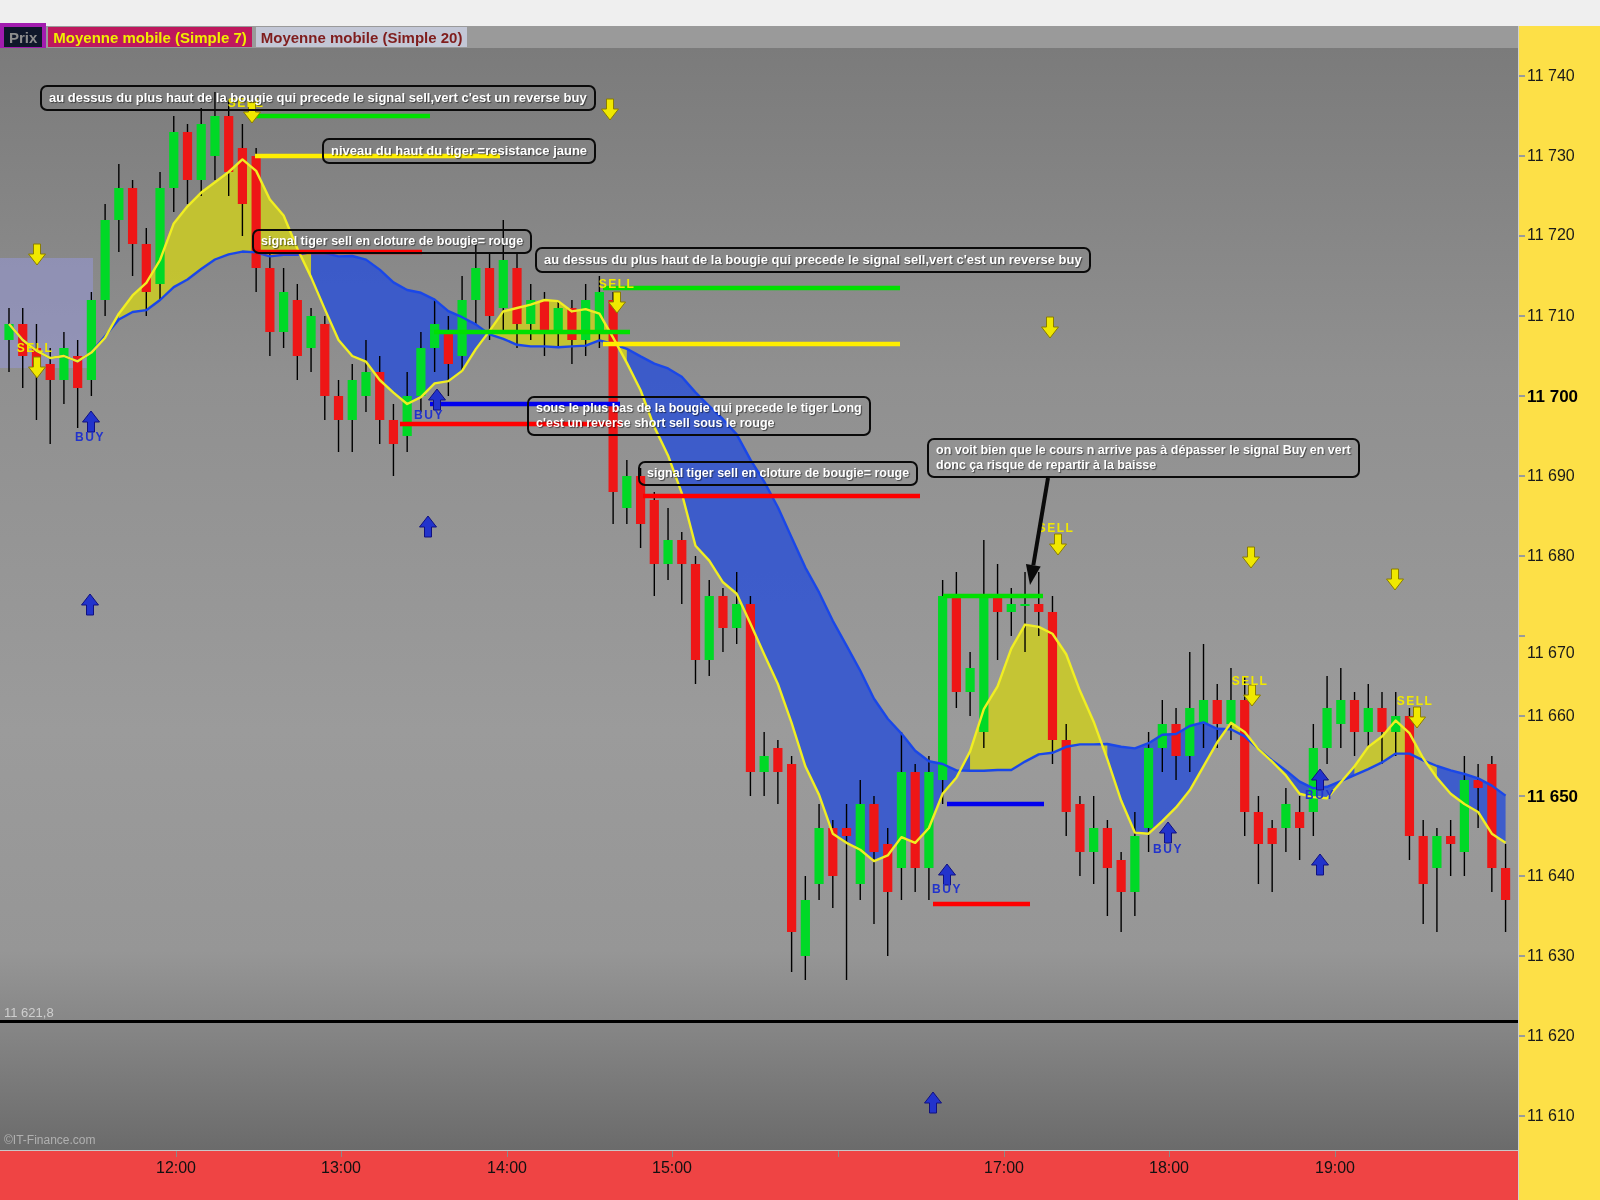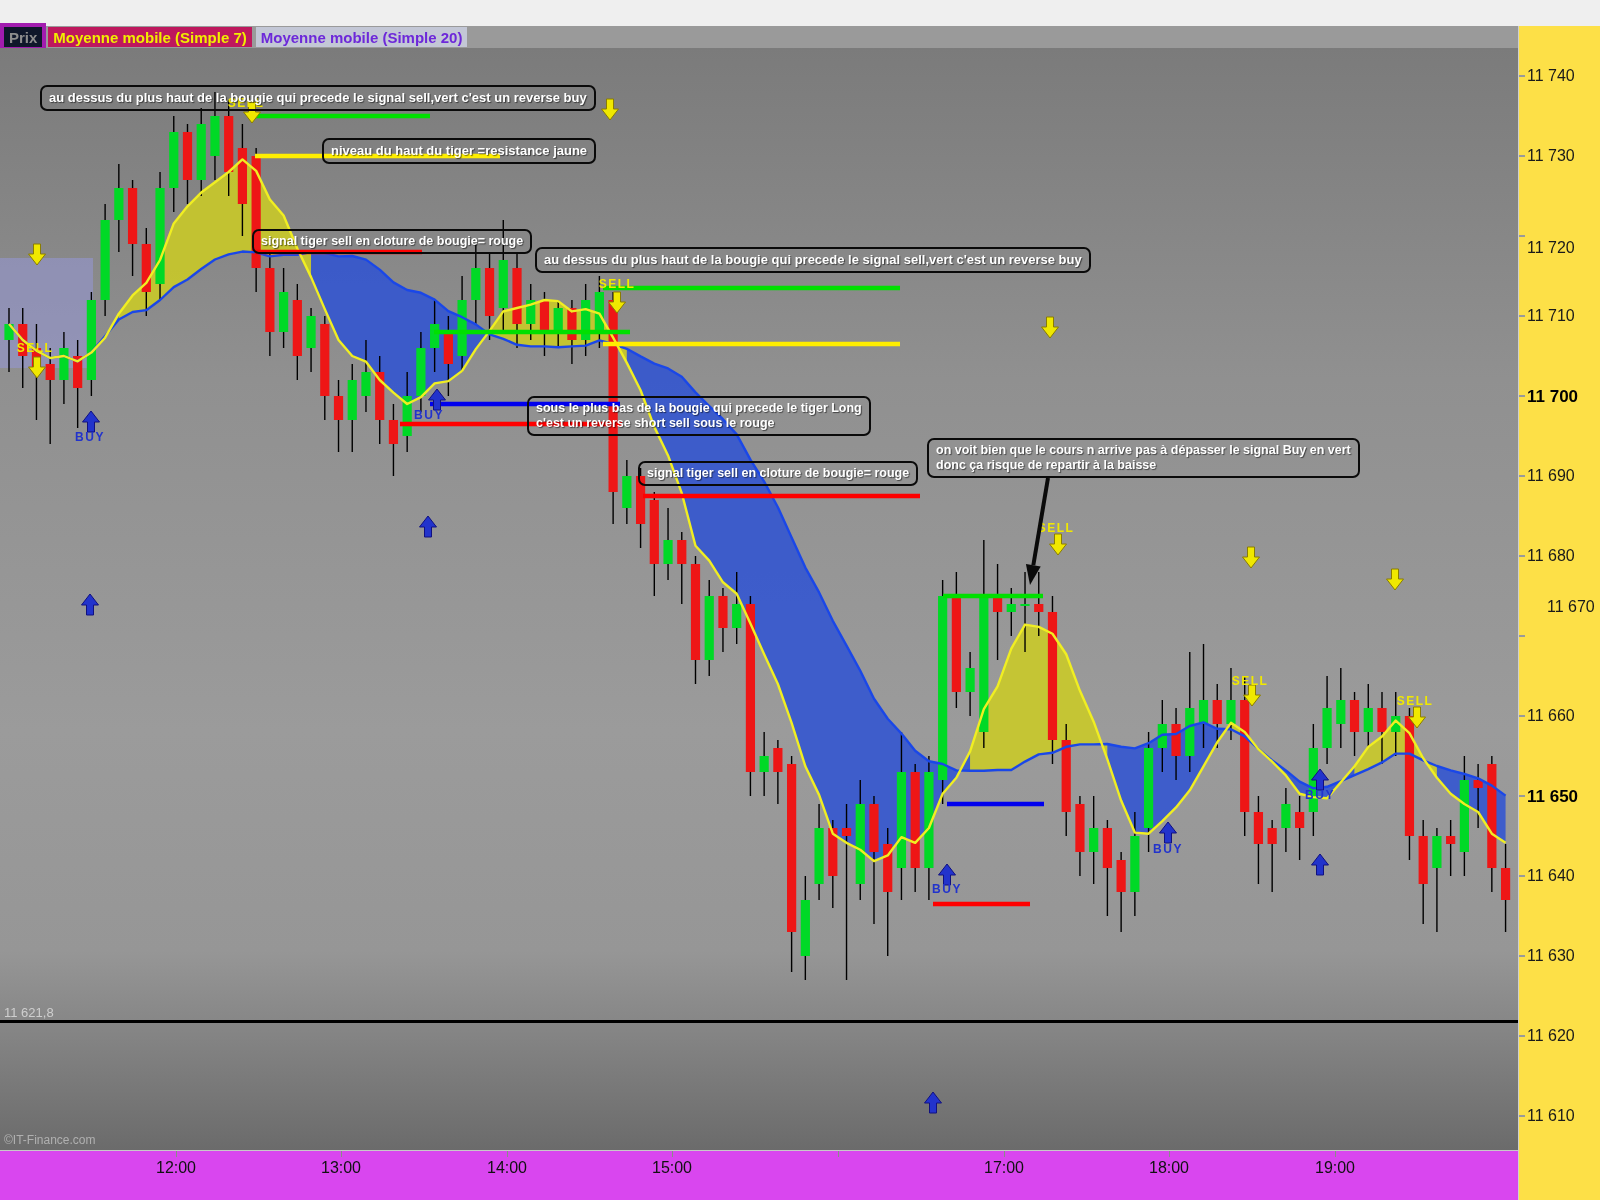--- a/index.html
+++ b/index.html
@@ -11,31 +11,31 @@
   #cs-icon{width:14px;height:18px;margin:0 8px 0 4px;position:relative;}
   #cs-icon .c1{position:absolute;left:1px;top:5px;width:5px;height:9px;background:#2fae3a;border:1px solid #1c7d26;}
   #cs-icon .c2{position:absolute;left:8px;top:2px;width:5px;height:9px;background:#e03a3a;border:1px solid #a01818;}
   #cs-icon .w1{position:absolute;left:3px;top:1px;width:1px;height:17px;background:#1c7d26;z-index:-1;}
   #cs-icon .w2{position:absolute;left:10px;top:0;width:1px;height:14px;background:#a01818;z-index:-1;}
   
   #legend{position:absolute;left:0;top:26px;width:1518px;height:22px;background:#9a9a9a;display:flex;align-items:center;}
   .chip{height:20px;display:flex;align-items:center;padding:0 5px;font-size:15px;font-weight:bold;white-space:nowrap;}
   #chip-prix{background:#0f172a;color:#8d8d8d;border:4px solid #a21caf;}
   #chip-ma7{background:#be185d;color:#f0ee00;margin-left:2px;}
-  #chip-ma20{background:#c3c7d6;color:#6d28d9;margin-left:4px;}
+  #chip-ma20{background:#c3c7d6;color:#7f1d1d;margin-left:4px;}
   
   #chart-wrap{position:absolute;left:0;top:48px;width:1518px;height:1102px;background:linear-gradient(#7b7b7b 0%,#909090 30%,#9b9b9b 62%,#969696 82%,#6b6b6b 100%);}
   #chart{position:absolute;left:0;top:0;}
   
   #paxis{position:absolute;left:1518px;top:26px;width:82px;height:1174px;background:#fde047;border-left:1px solid #cfcfcf;}
   .ptick{position:absolute;left:8px;font-size:16px;color:#1a1a1a;white-space:nowrap;}
   .ptick.bold{font-weight:bold;font-size:17px;color:#000;}
   .pdash{position:absolute;left:0;width:6px;height:2px;background:#9a9a9a;}
   
-  #taxis{position:absolute;left:0;top:1150px;width:1518px;height:50px;background:#d946ef;border-top:1px solid #c8c8c8;}
+  #taxis{position:absolute;left:0;top:1150px;width:1518px;height:50px;background:#ef4444;border-top:1px solid #c8c8c8;}
   .ttick{position:absolute;top:8px;font-size:16px;color:#111;transform:translateX(-50%);white-space:nowrap;}
   .tdash{position:absolute;top:0;width:1px;height:6px;background:#8a8a8a;}
   
   .anno{position:absolute;border:2px solid #0a0a0a;border-radius:7px;background:transparent;color:#ffffff;font-weight:bold;font-size:13px;line-height:16px;padding:3px 7px;white-space:nowrap;text-shadow:1px 1px 1px rgba(0,0,0,.55);}
   .anno.small{font-size:12.5px;line-height:15px;}
   #watermark{position:absolute;left:4px;top:1085px;font-size:12px;color:#b0b0b0;}
   #support-label{position:absolute;left:4px;top:957px;font-size:13px;color:#cfcfcf;}
 </style>
 </head>
 <body>
@@ -361,31 +361,31 @@
         <div>on voit bien que le cours n arrive pas à dépasser le signal Buy en vert</div>
         <div>donc ça risque de repartir à la baisse</div>
       </div>
     </div>
 
   <div id="paxis">
       <div class="ptick" style="top: 41px;">11 740</div>
       <div class="pdash" style="top: 49px;"></div>
       <div class="ptick" style="top: 121px;">11 730</div>
       <div class="pdash" style="top: 129px;"></div>
-      <div class="ptick" style="top: 213px;">11 720</div>
+      <div class="ptick" style="top: 200px;">11 720</div>
       <div class="pdash" style="top: 209px;"></div>
       <div class="ptick" style="top: 281px;">11 710</div>
       <div class="pdash" style="top: 289px;"></div>
       <div class="ptick bold" style="top: 361px;">11 700</div>
       <div class="pdash" style="top: 369px;"></div>
       <div class="ptick" style="top: 441px;">11 690</div>
       <div class="pdash" style="top: 449px;"></div>
       <div class="ptick" style="top: 521px;">11 680</div>
       <div class="pdash" style="top: 529px;"></div>
-      <div class="ptick" style="top: 572px; margin-left: 20px;">11 670</div>
+      <div class="ptick" style="top: 618px;">11 670</div>
       <div class="pdash" style="top: 609px;"></div>
       <div class="ptick" style="top: 681px;">11 660</div>
       <div class="pdash" style="top: 689px;"></div>
       <div class="ptick bold" style="top: 761px;">11 650</div>
       <div class="pdash" style="top: 769px;"></div>
       <div class="ptick" style="top: 841px;">11 640</div>
       <div class="pdash" style="top: 849px;"></div>
       <div class="ptick" style="top: 921px;">11 630</div>
       <div class="pdash" style="top: 929px;"></div>
       <div class="ptick" style="top: 1001px;">11 620</div>

